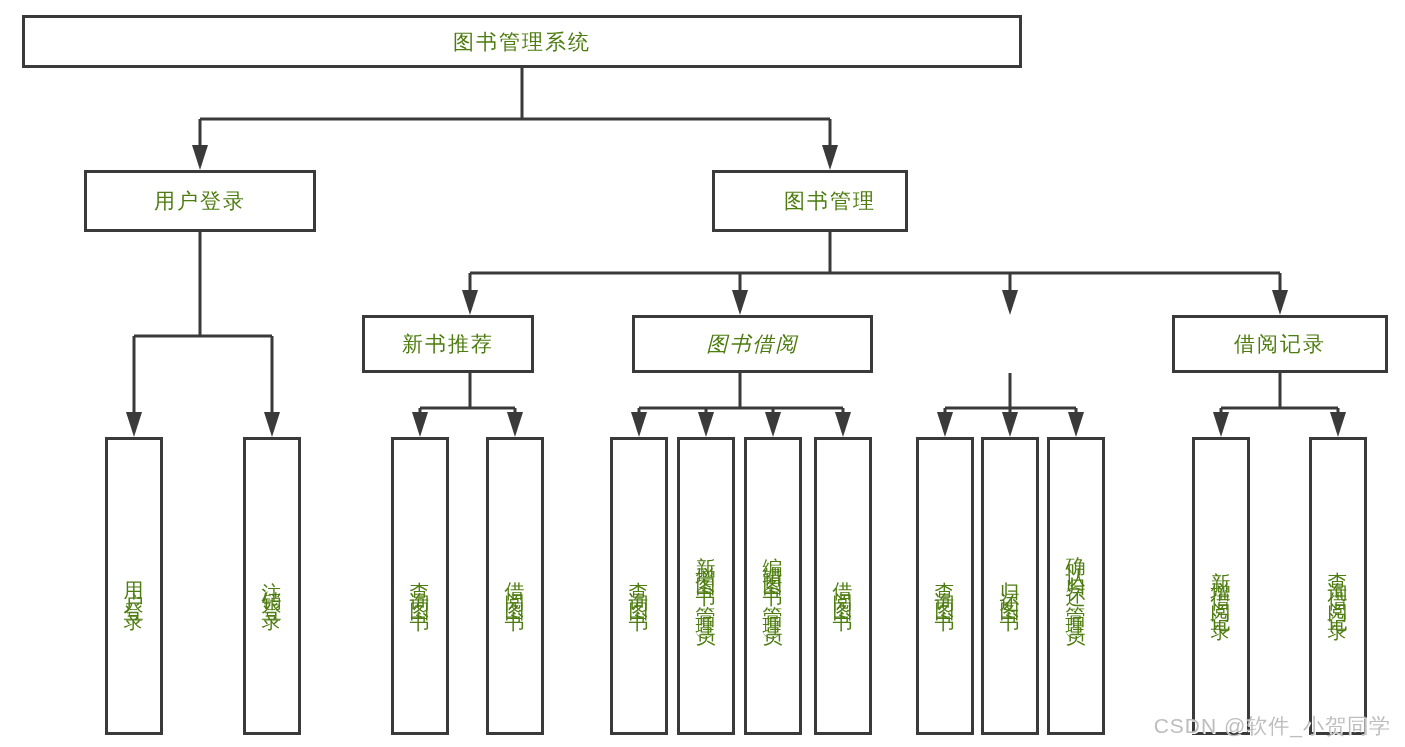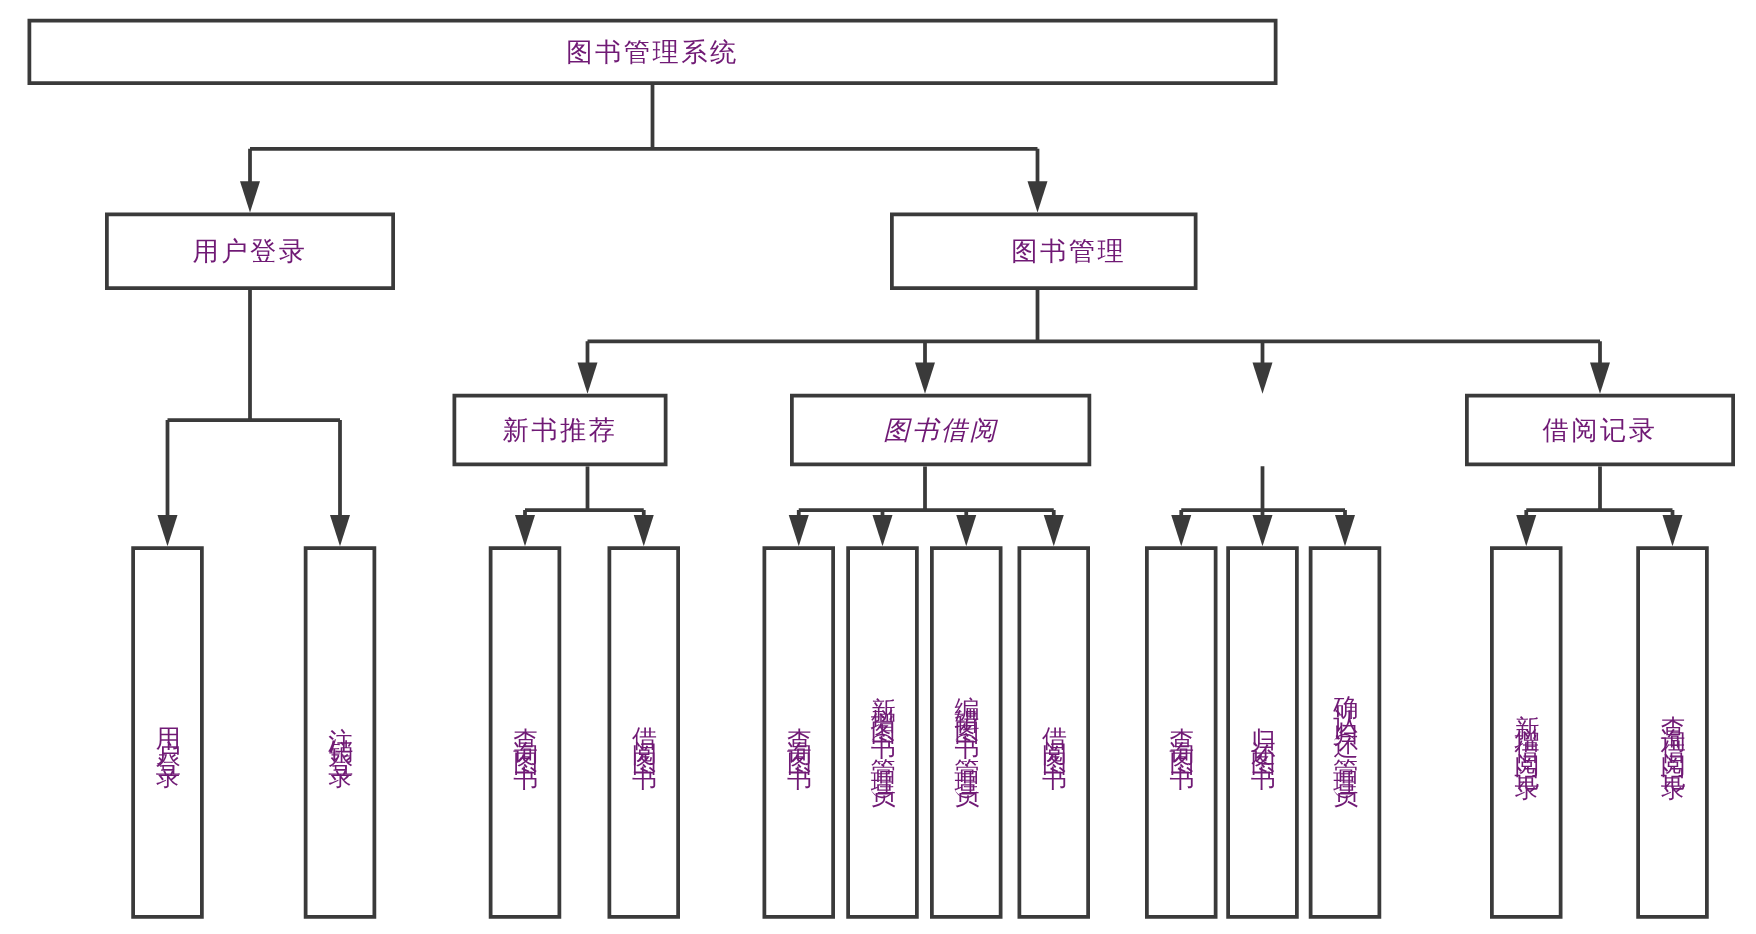--- a/index.html
+++ b/index.html
@@ -17,21 +17,21 @@
     width: 1405px; height: 747px;
   }
   .box {
     position: absolute;
     box-sizing: border-box;
     background: #ffffff;
     border: 3px solid #3a3a3a;
     display: flex;
     align-items: center;
     justify-content: center;
-    color: #701a75;
+    color: #4d7c0f;
   }
   .h-label {
     font-size: 21px;
     letter-spacing: 2px;
     white-space: nowrap;
   }
   .v-label {
     writing-mode: vertical-rl;
     text-orientation: mixed;
     font-size: 20px;
@@ -88,21 +88,21 @@
     </g>
   </svg>
 
   <div class="box" style="left:22px; top:15px; width:1000px; height:53px;">
     <span class="h-label">图书管理系统</span>
   </div>
 
   <div class="box" style="left:84px; top:170px; width:232px; height:62px;">
     <span class="h-label">用户登录</span>
   </div>
-  <div class="box" style="left:712px; top:170px; width:246px; height:62px;padding-left:40px;">
+  <div class="box" style="left:712px; top:170px; width:196px; height:62px;padding-left:40px;">
     <span class="h-label">图书管理</span>
   </div>
 
   <div class="box" style="left:362px; top:315px; width:172px; height:58px;">
     <span class="h-label">新书推荐</span>
   </div>
   <div class="box" style="left:632px; top:315px; width:241px; height:58px;font-style:italic;">
     <span class="h-label">图书借阅</span>
   </div>
   <div class="box" style="left:1172px; top:315px; width:216px; height:58px;">
@@ -146,14 +146,15 @@
     <span class="v-label">确认归还（管理员）</span>
   </div>
 
   <div class="box leaf" style="left:1192px; top:437px; width:58px; height:298px;">
     <span class="v-label">新增借阅记录</span>
   </div>
   <div class="box leaf" style="left:1309px; top:437px; width:58px; height:298px;">
     <span class="v-label">查询借阅记录</span>
   </div>
 
+  <div class="watermark">CSDN @软件_小贺同学</div>
 
 </div>
 
 </body></html>

